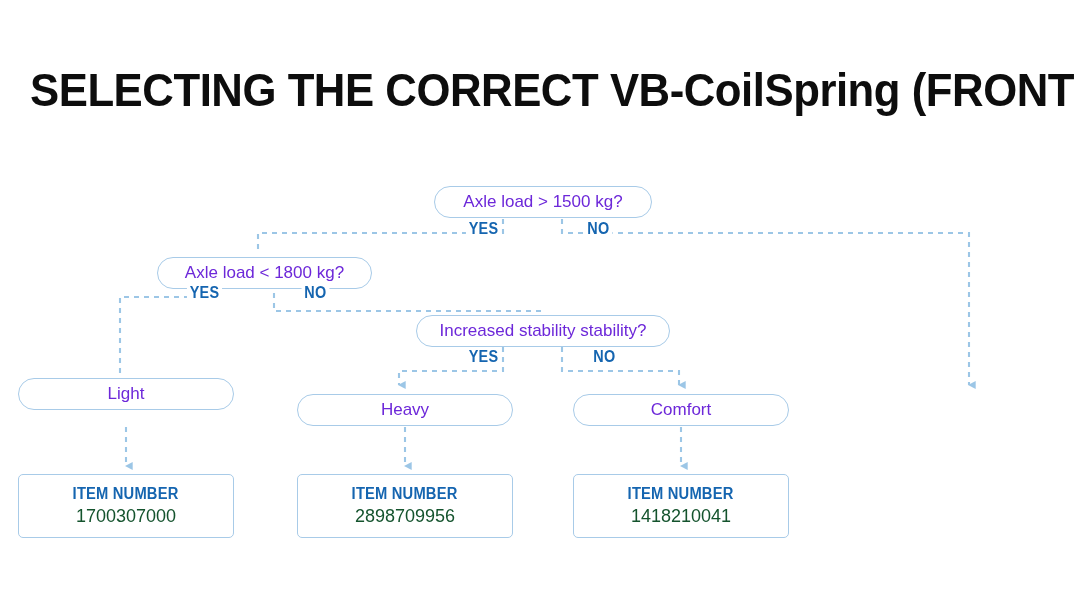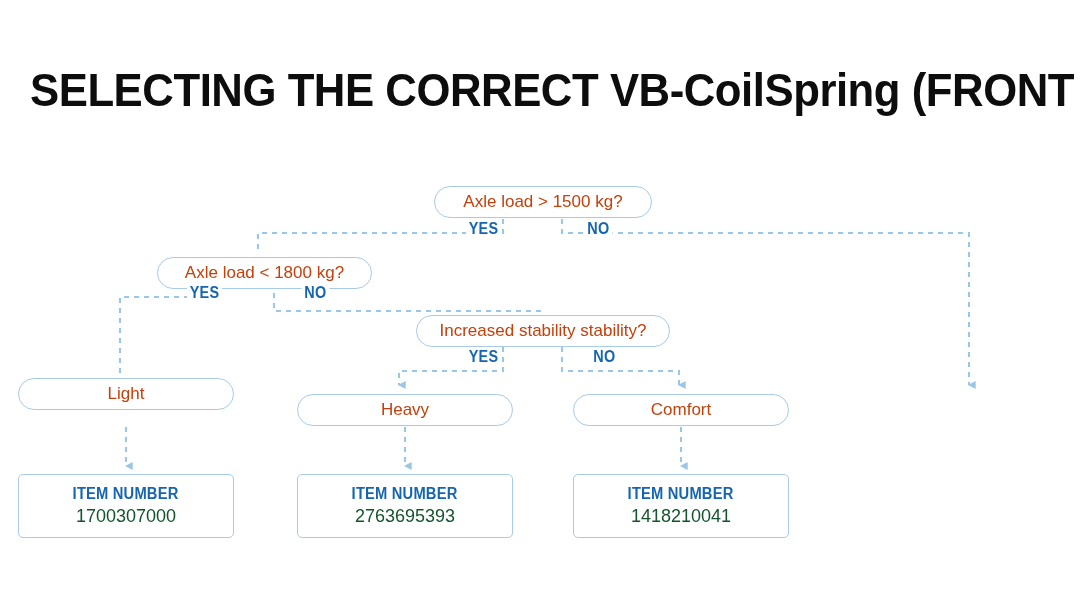--- a/index.html
+++ b/index.html
@@ -41,21 +41,21 @@
   }
   .node {
     position: absolute;
     box-sizing: border-box;
     border: 1.6px solid #a8cbe8;
     border-radius: 20px;
     background: #ffffff;
     display: flex;
     align-items: center;
     justify-content: center;
-    color: #c2410c;
+    color: #6d28d9;
     font-size: 17px;
     font-family: "Liberation Sans", sans-serif;
     white-space: nowrap;
     z-index: 3;
   }
   .decision {
     height: 32px;
     border-radius: 18px;
   }
   .outcome {
@@ -153,21 +153,21 @@
   <div class="node outcome" style="left:297px; top:394px; width:216px;">Heavy</div>
   <div class="node outcome" style="left:573px; top:394px; width:216px;">Comfort</div>
 
   <div class="itembox" style="left:18px; top:474px; width:216px;">
     <div class="item-head">ITEM NUMBER</div>
     <div class="item-num">1700307000</div>
   </div>
 
   <div class="itembox" style="left:297px; top:474px; width:216px;">
     <div class="item-head">ITEM NUMBER</div>
-    <div class="item-num">2763695393</div>
+    <div class="item-num">2898709956</div>
   </div>
 
   <div class="itembox" style="left:573px; top:474px; width:216px;">
     <div class="item-head">ITEM NUMBER</div>
     <div class="item-num">1418210041</div>
   </div>
 
 </div>
 
 </body></html>

